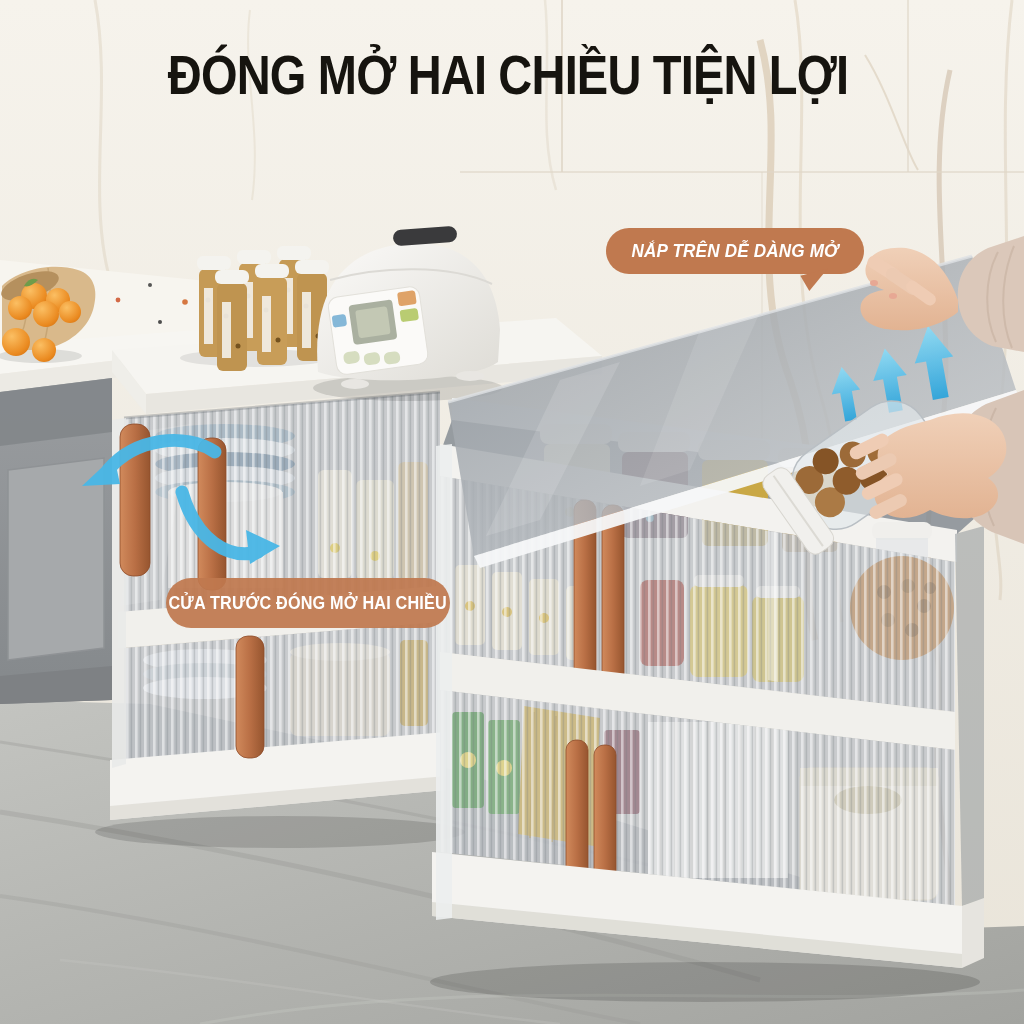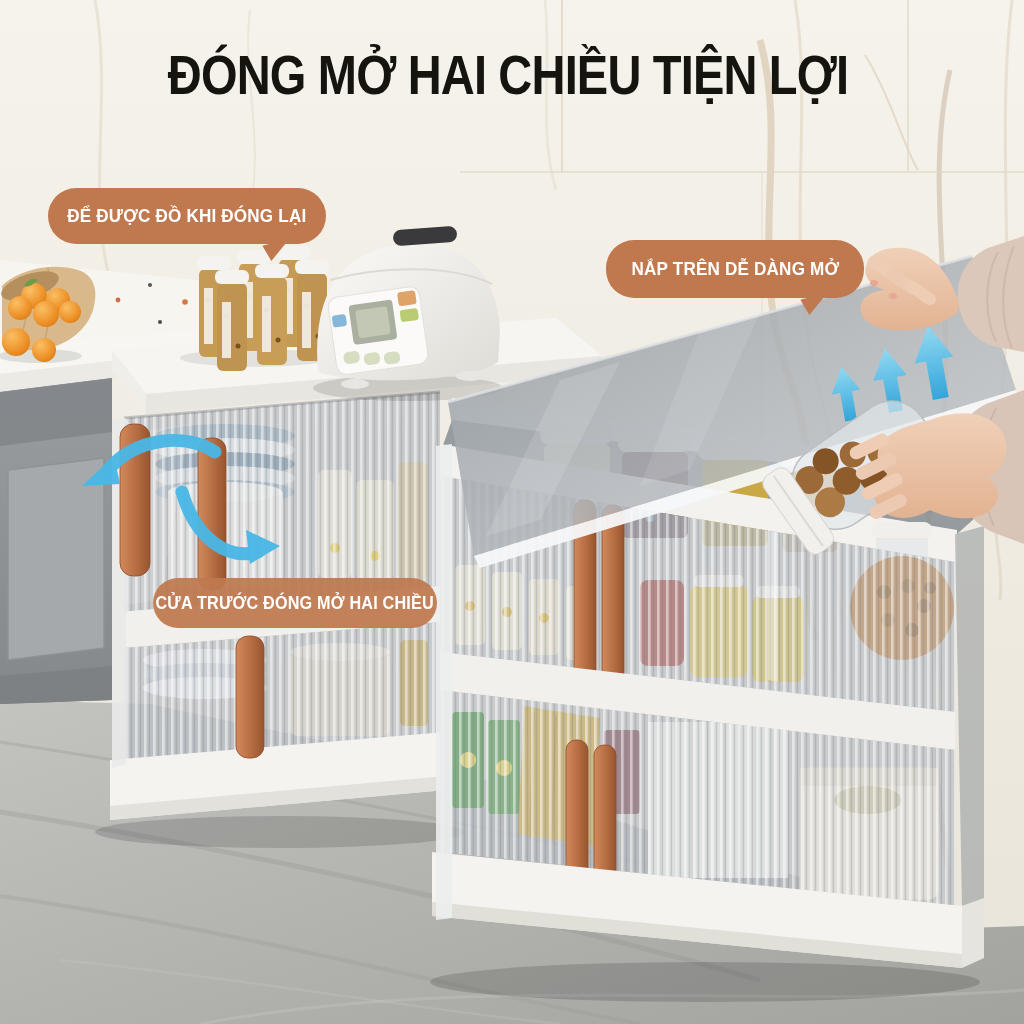--- a/index.html
+++ b/index.html
@@ -10,22 +10,22 @@
     font-size:56px;font-weight:700;color:#16140f;white-space:nowrap;}
   .title .tx{display:inline-block;transform:scaleX(.84);transform-origin:center;letter-spacing:-1px;}
   .bubble{position:absolute;display:flex;align-items:center;justify-content:center;
     background:#c0794f;color:#fff;border-radius:28px;font-weight:700;font-size:19px;
     letter-spacing:.2px;white-space:nowrap;}
   .bubble .tx{display:inline-block;transform:scaleX(.9);}
   .bubble.tail::after{content:"";position:absolute;bottom:-15px;right:34px;width:0;height:0;
     border-style:solid;border-width:17px 23px 0 5px;
     border-color:#c0794f transparent transparent transparent;transform:rotate(-14deg);}
   .b1{left:48px;top:188px;width:278px;height:56px;}
-  .b2{left:606px;top:240px;width:258px;height:58px;}
-  .b3{left:153px;top:578px;width:284px;height:50px;background:rgba(192,121,79,.93);font-size:18px;}
+  .b2{left:606px;top:228px;width:258px;height:46px;font-style:italic;}
+  .b3{left:166px;top:578px;width:284px;height:50px;background:rgba(192,121,79,.93);font-size:18px;}
 </style>
 </head>
 <body>
 
 <div class="stage">
 <svg width="1024" height="1024" viewBox="0 0 1024 1024">
   <defs>
     <linearGradient id="wallGrad" x1="0" y1="0" x2="0" y2="1">
       <stop offset="0" stop-color="#f6f3ec"></stop>
           <stop offset="1" stop-color="#e9e4d9"></stop>
@@ -424,22 +424,19 @@
     <path d="M215,452 C185,432 135,438 108,470" fill="none" stroke-width="13" stroke-linecap="round" stroke="#49b7e6"></path>
     <polygon points="82,486 114,456 120,484" fill="#49b7e6"></polygon>
     <path d="M182,492 C196,540 228,560 258,552" fill="none" stroke-width="13" stroke-linecap="round" stroke="#49b7e6"></path>
     <polygon points="280,546 246,530 250,564" fill="#49b7e6"></polygon>
   </g>
 </svg>
 
   <div class="title">
     <span class="tx">ĐÓNG MỞ HAI CHIỀU TIỆN LỢI</span>
   </div>
-  <div class="bubble tail b1">
-    <span class="tx">ĐỂ ĐƯỢC ĐỒ KHI ĐÓNG LẠI</span>
-  </div>
   <div class="bubble tail b2">
     <span class="tx">NẮP TRÊN DỄ DÀNG MỞ</span>
   </div>
   <div class="bubble b3">
     <span class="tx">CỬA TRƯỚC ĐÓNG MỞ HAI CHIỀU</span>
   </div>
 </div>
 
 </body></html>

